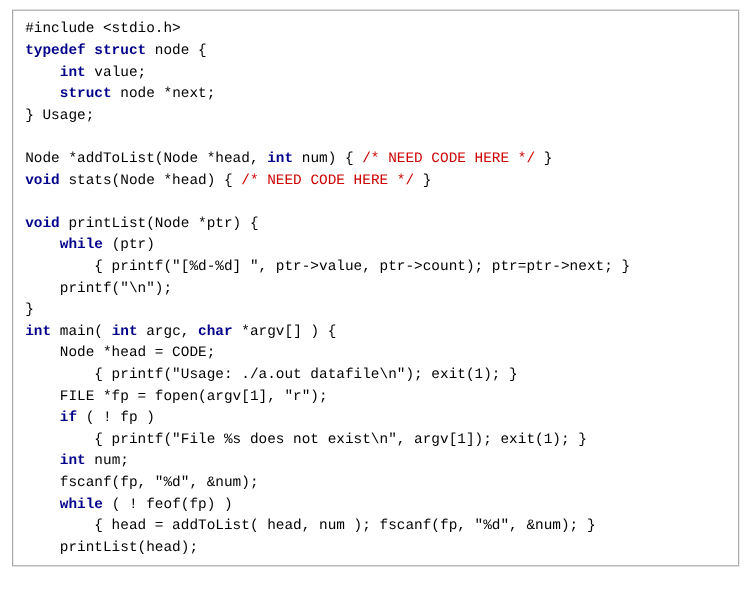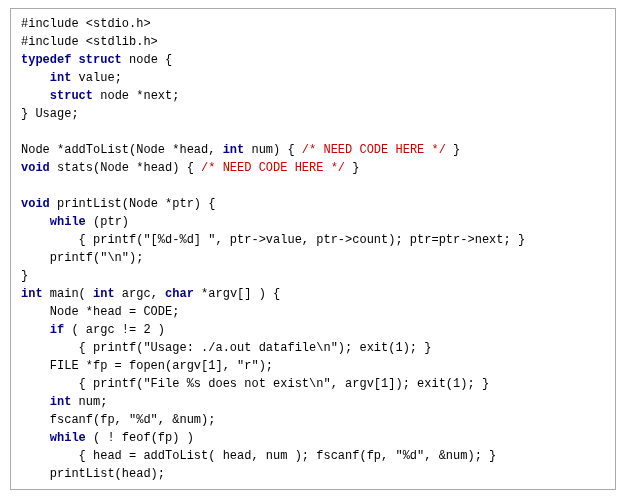--- a/index.html
+++ b/index.html
@@ -30,39 +30,38 @@
     }
     .keyword { color: #00008B; font-weight: bold; margin-top: 10px; }
     .comment-red { color: #cc0000; }
   </style>
 </head>
 <body>
 
 <div class="main-container">
   <div class="code-box">
     <span class="code-line">#include &lt;stdio.h&gt;</span>
-    <span class="code-line">#include &lt;stdlib.h&gt;</span>
     <span class="code-line"><span class="keyword">typedef struct</span> node {</span>
     <span class="code-line">    <span class="keyword">int</span> value;</span>
     <span class="code-line">    <span class="keyword">struct</span> node *next;</span>
     <span class="code-line">} Usage;</span>
     <span class="code-line">&nbsp;</span>
     <span class="code-line">Node *addToList(Node *head, <span class="keyword">int</span> num) { <span class="comment-red">/* NEED CODE HERE */</span> }</span>
     <span class="code-line"><span class="keyword">void</span> stats(Node *head) { <span class="comment-red">/* NEED CODE HERE */</span> }</span>
     <span class="code-line">&nbsp;</span>
     <span class="code-line"><span class="keyword">void</span> printList(Node *ptr) {</span>
     <span class="code-line">    <span class="keyword">while</span> (ptr)</span>
     <span class="code-line">        { printf("[%d-%d] ", ptr-&gt;value, ptr-&gt;count); ptr=ptr-&gt;next; }</span>
     <span class="code-line">    printf("\n");</span>
     <span class="code-line">}</span>
     <span class="code-line"><span class="keyword">int</span> main( <span class="keyword">int</span> argc, <span class="keyword">char</span> *argv[] ) {</span>
     <span class="code-line">    Node *head = CODE;</span>
-    <span class="code-line">    <span class="keyword">if</span> ( argc != 2 )</span>
     <span class="code-line">        { printf("Usage: ./a.out datafile\n"); exit(1); }</span>
     <span class="code-line">    FILE *fp = fopen(argv[1], "r");</span>
+    <span class="code-line">    <span class="keyword">if</span> ( ! fp )</span>
     <span class="code-line">        { printf("File %s does not exist\n", argv[1]); exit(1); }</span>
     <span class="code-line">    <span class="keyword">int</span> num;</span>
     <span class="code-line">    fscanf(fp, "%d", &amp;num);</span>
     <span class="code-line">    <span class="keyword">while</span> ( ! feof(fp) )</span>
     <span class="code-line">        { head = addToList( head, num ); fscanf(fp, "%d", &amp;num); }</span>
     <span class="code-line">    printList(head);</span>
 
   </div>
 
 </div>

